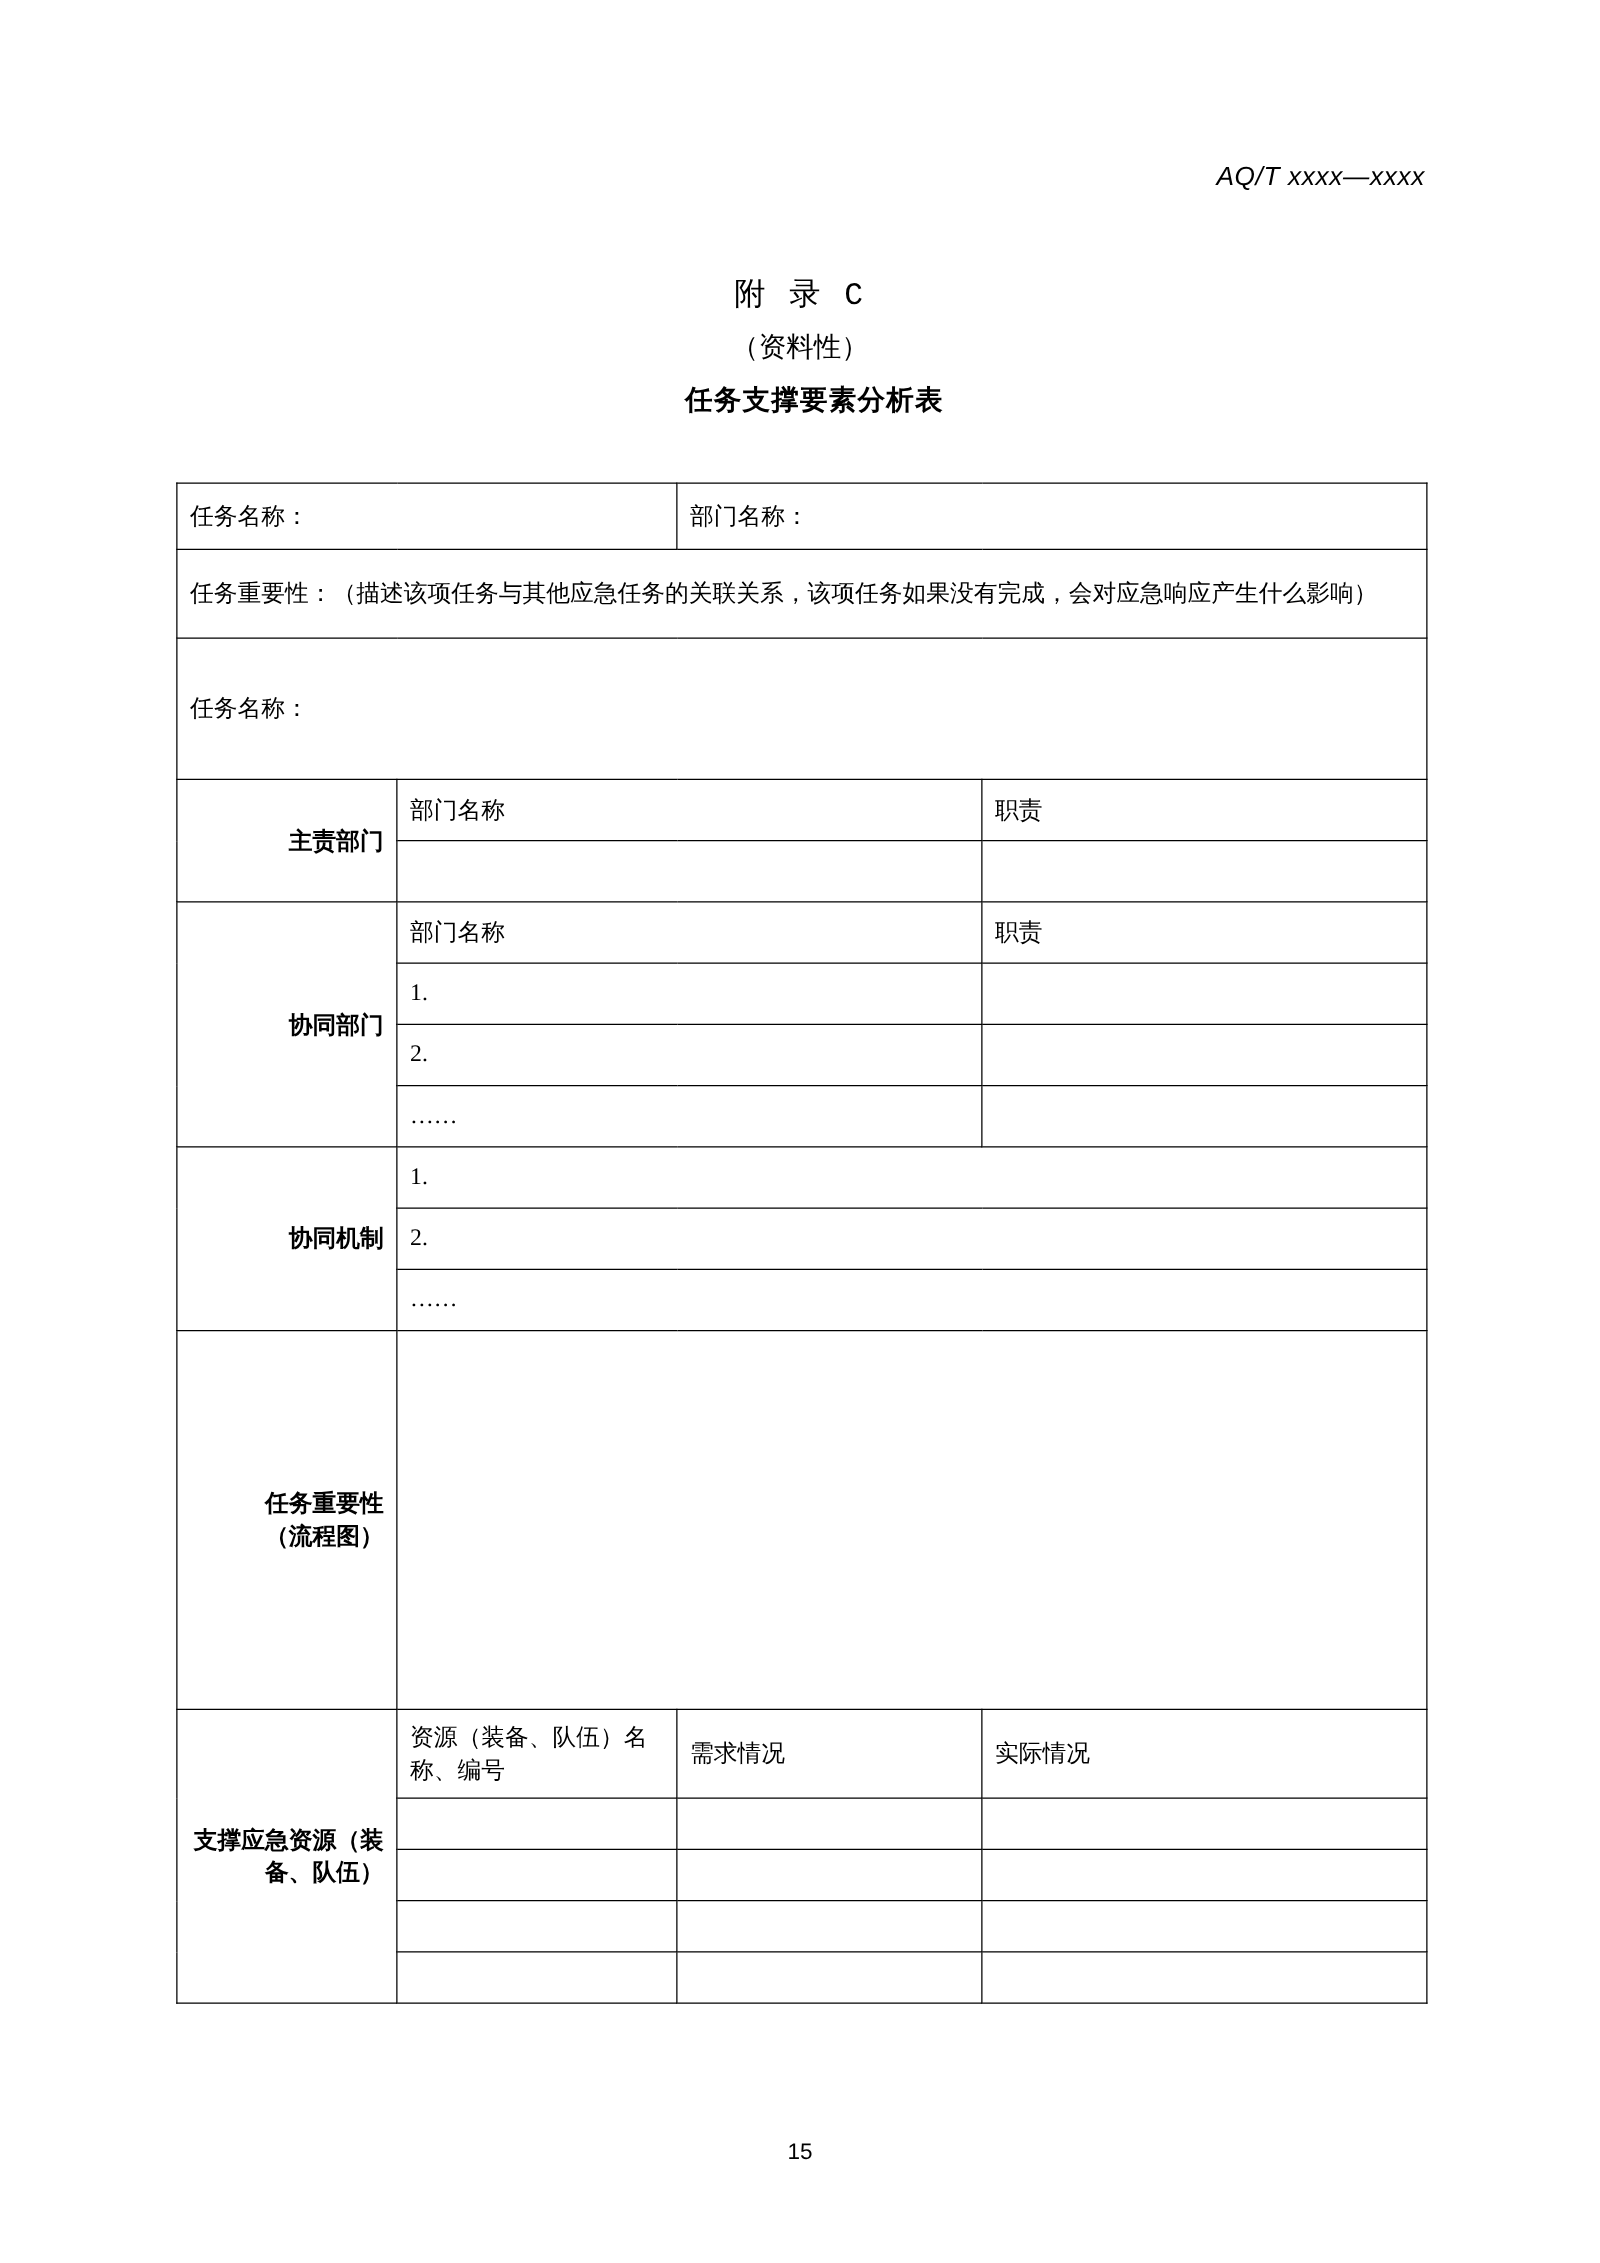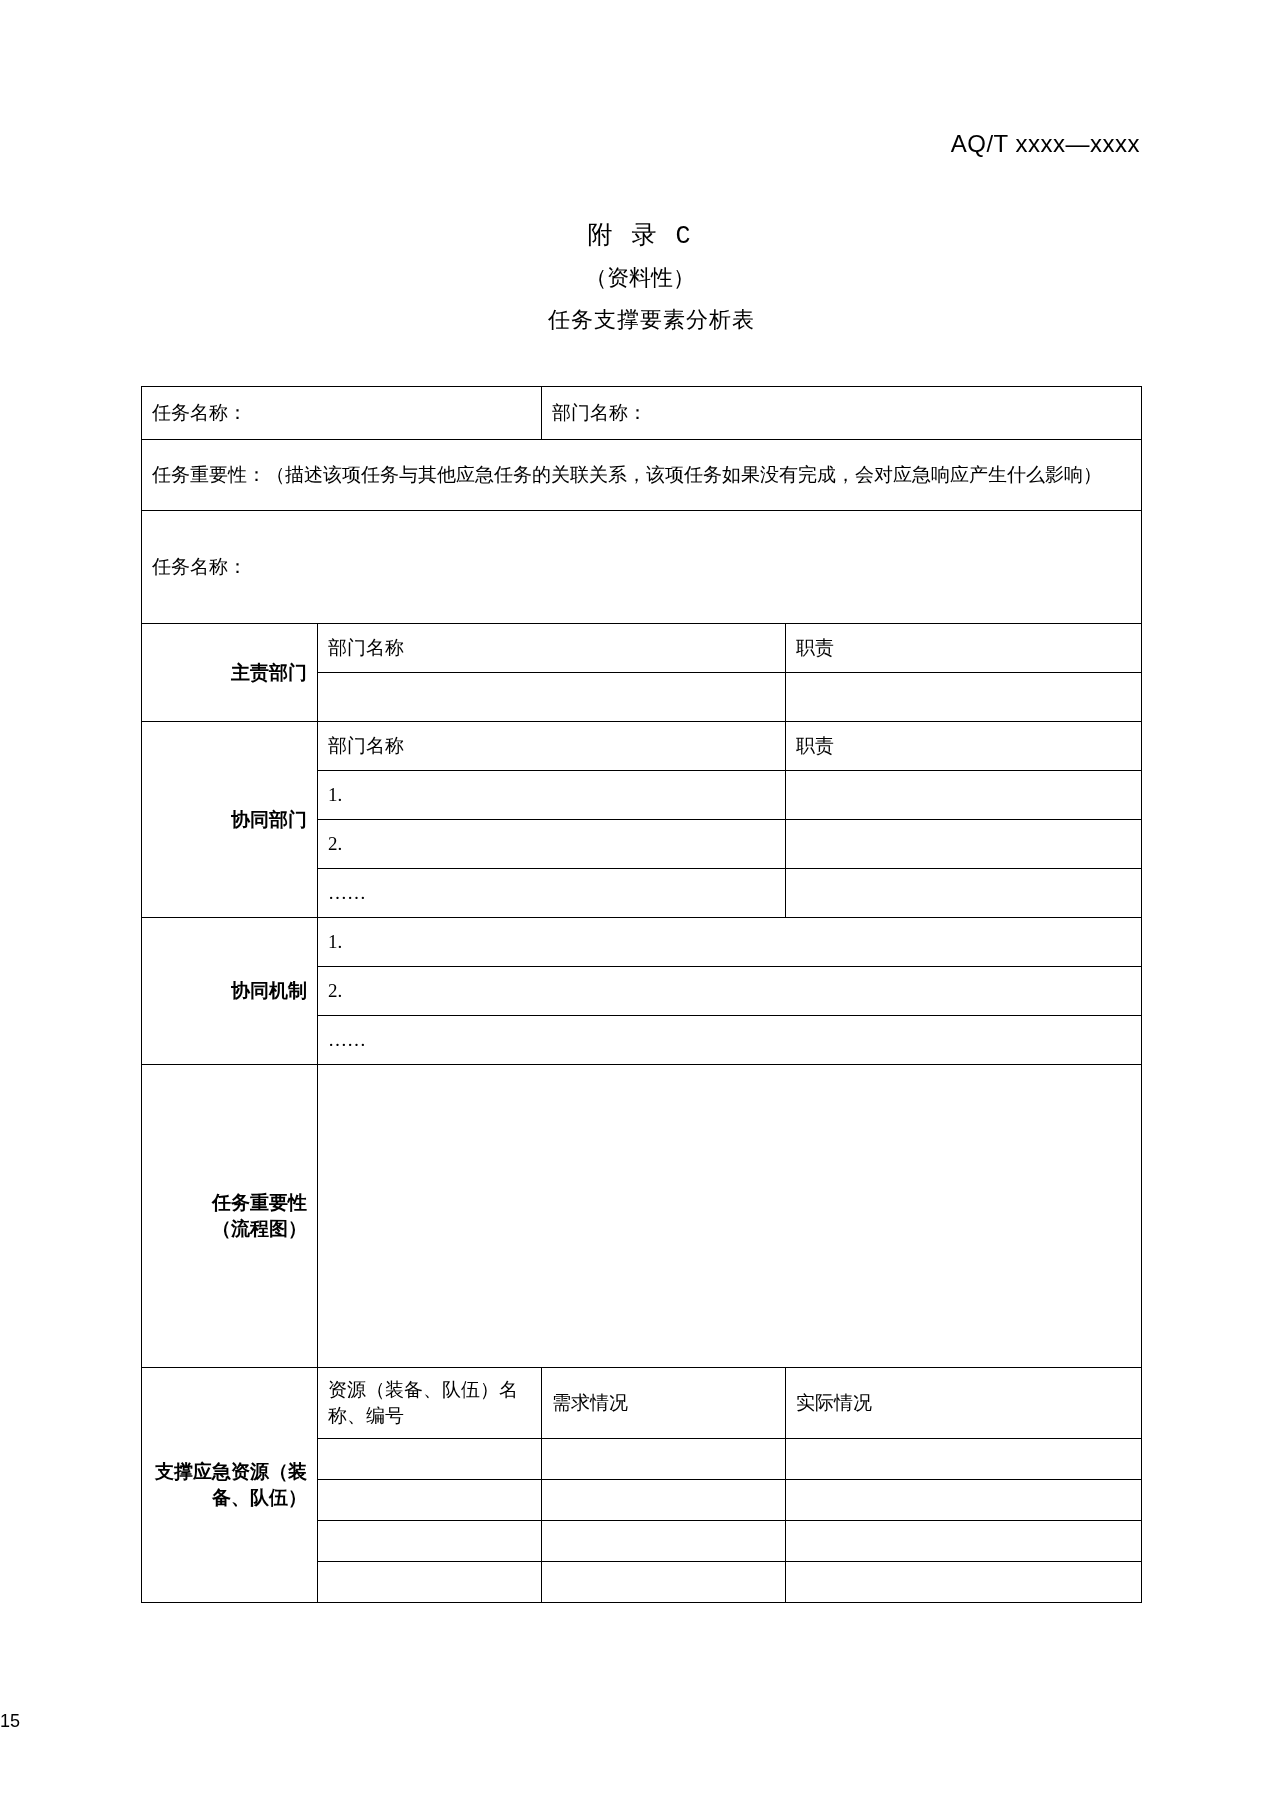--- a/index.html
+++ b/index.html
@@ -18,23 +18,24 @@
     position: relative;
     width: 1280px;
     height: 1810px;
     box-sizing: border-box;
   }
   .header-code {
     position: absolute;
     top: 130px;
     right: 140px;
     font-family: "Liberation Sans", sans-serif;
-    font-size: 24px;
+    font-size: 21px;
     letter-spacing: 0.5px;
     white-space: nowrap;
+    font-style: italic;
   }
   .title-block {
     position: absolute;
     top: 218px;
     left: 0;
     width: 1280px;
     text-align: center;
   }
   .title-main {
     font-family: "Liberation Mono", monospace;
@@ -42,21 +43,21 @@
     letter-spacing: 2px;
     margin-bottom: 12px;
   }
   .title-sub {
     font-family: Liberation Sans, sans-serif;
     font-size: 22px;
     margin-bottom: 12px;
   }
   .title-table {
     font-family: "Liberation Sans", sans-serif;
-    font-weight: normal;
+    font-weight: bold;
     font-size: 22px;
     letter-spacing: 1px;
     padding-left: 23px;
   }
   table.form {
     position: absolute;
     top: 386px;
     left: 141px;
     width: 1000px;
     border-collapse: collapse;
@@ -89,21 +90,21 @@
     vertical-align: top;
   }
   .h-28 { height: 28px; }
   .h-36 { height: 36px; }
   .h-40 { height: 40px; }
   .page-number {
     position: absolute;
     bottom: 78px;
     left: 0;
     width: 1280px;
-    text-align: left;
+    text-align: center;
     font-family: "Liberation Sans", sans-serif;
     font-size: 18px;
   }
   .label-inline {
     display: inline;
   }
 </style>
 </head>
 <body>
 

